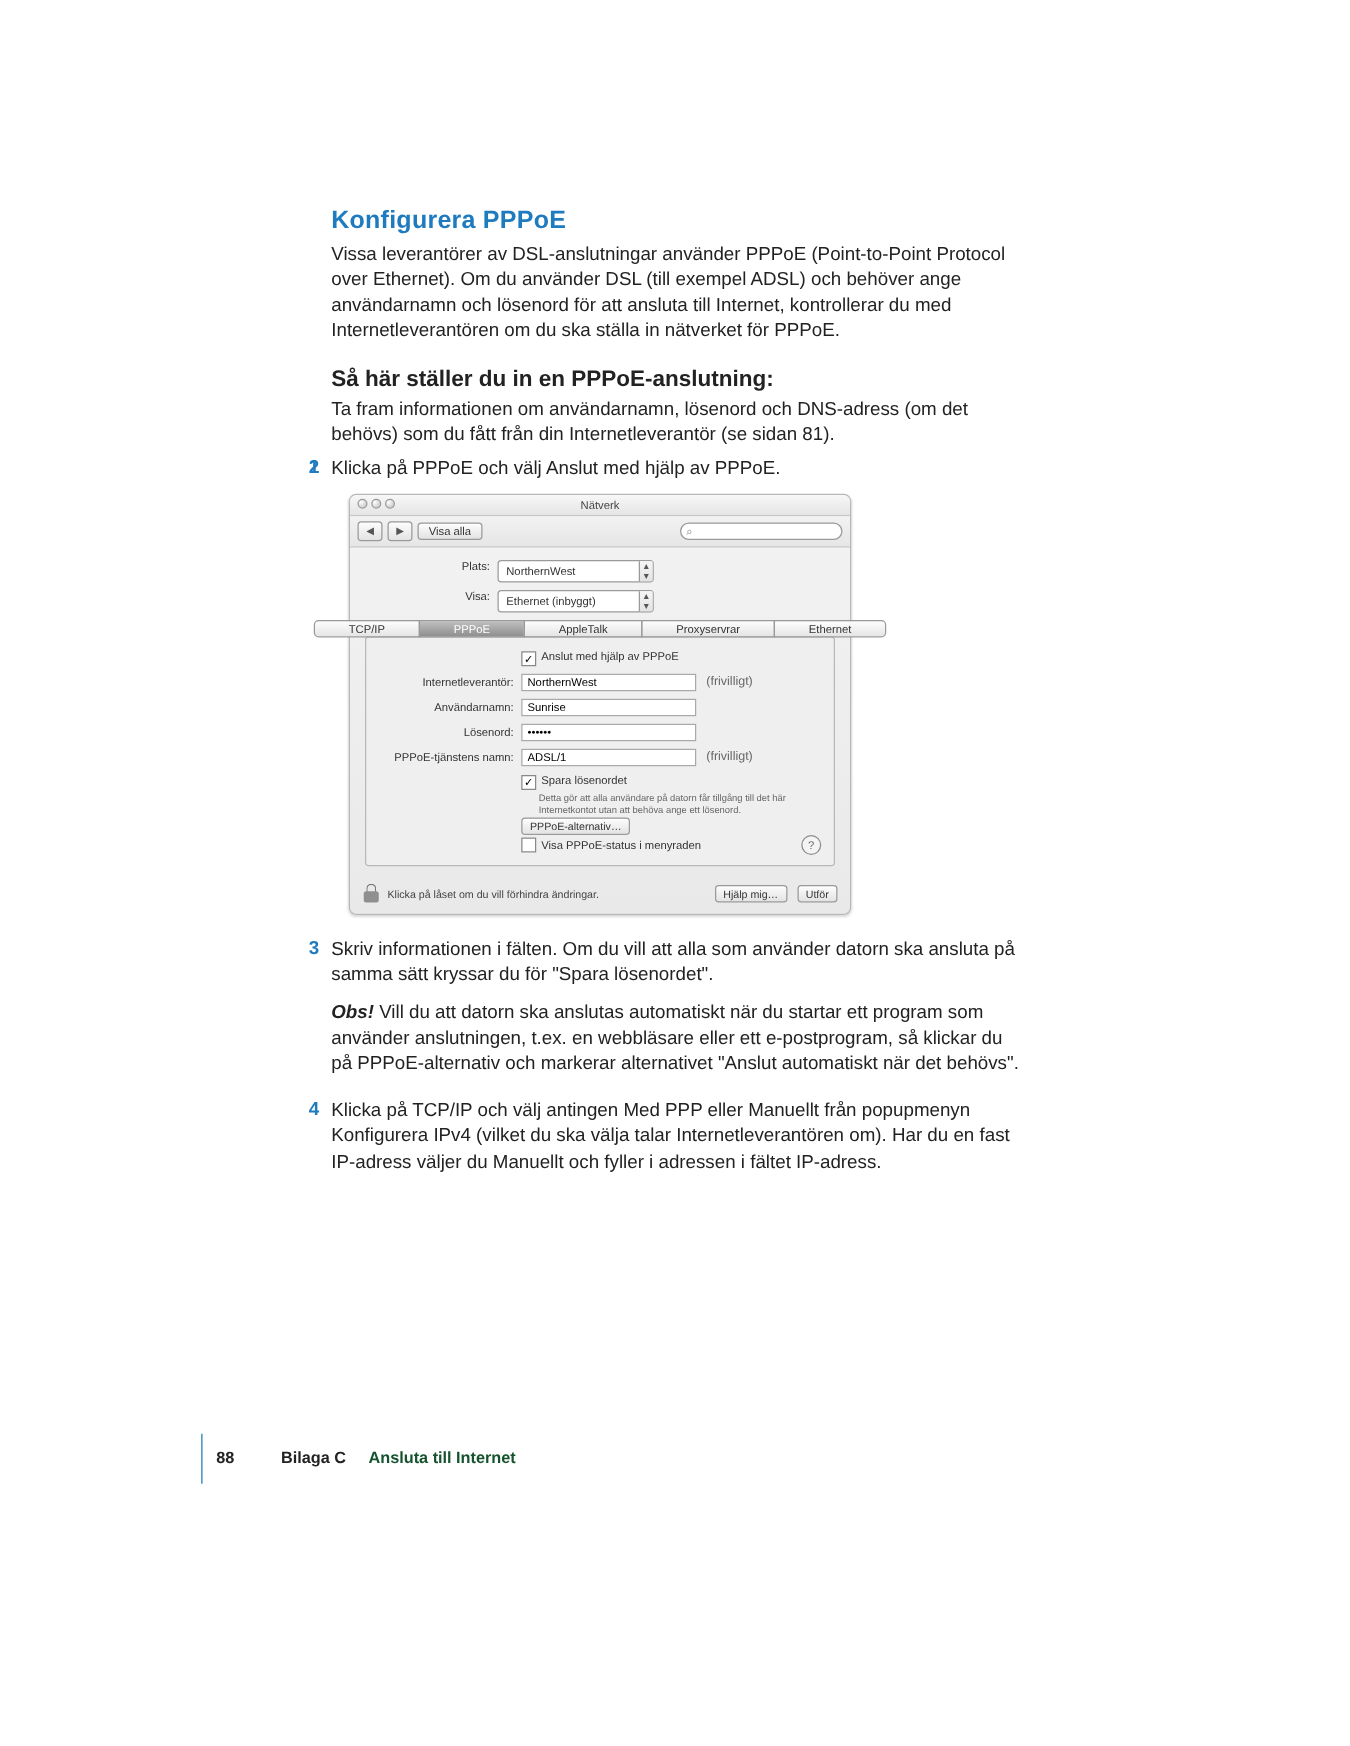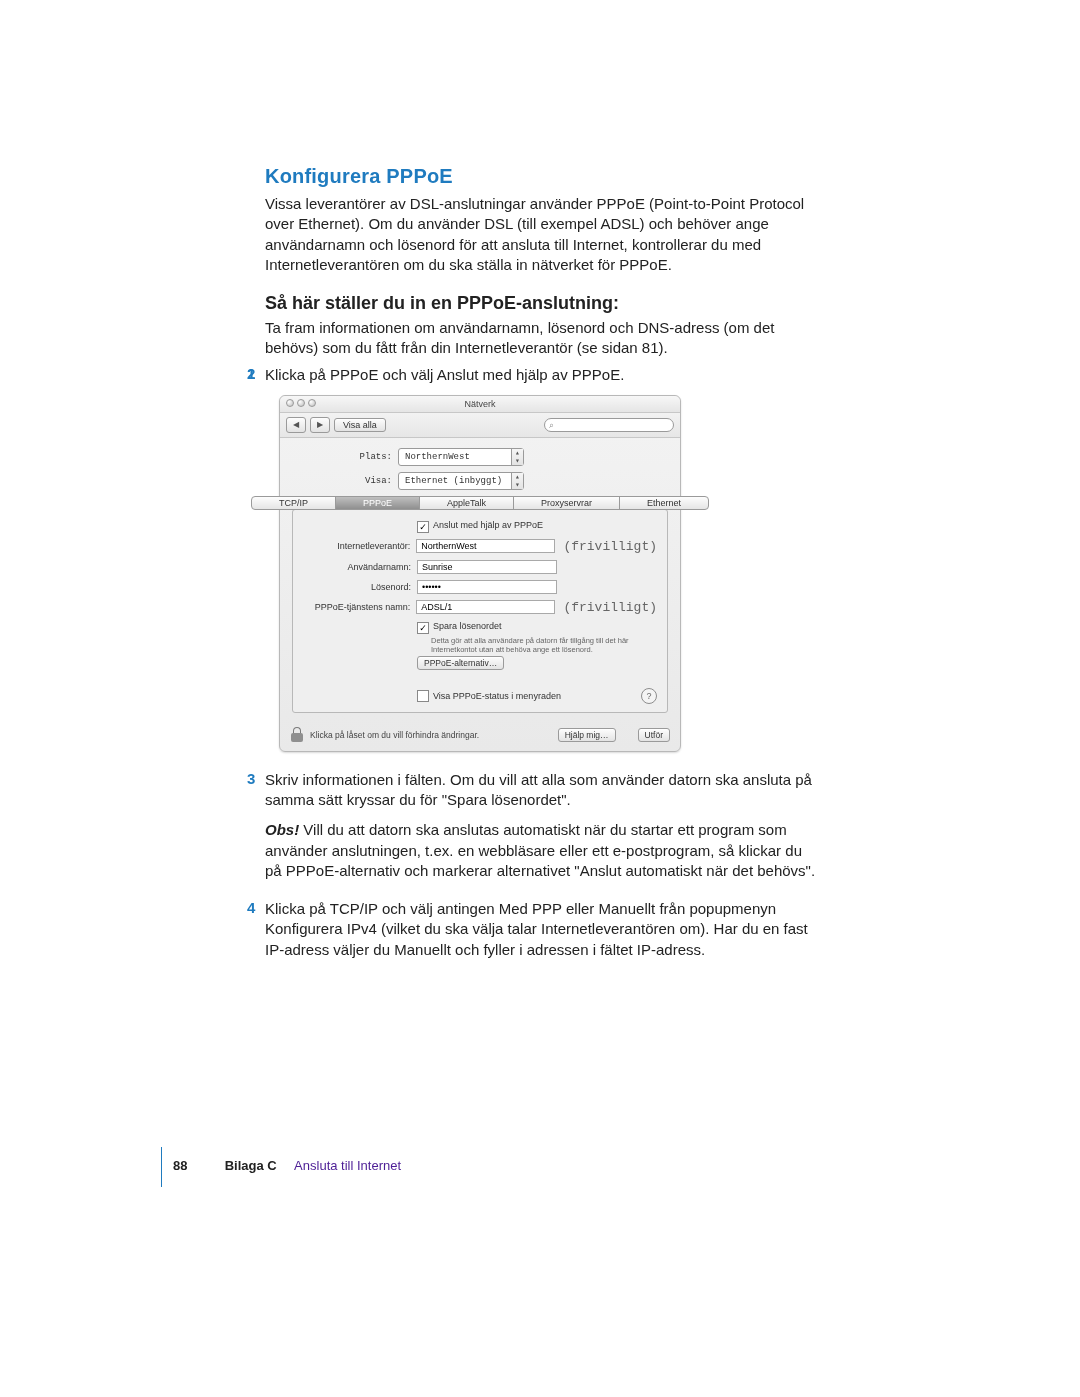--- a/index.html
+++ b/index.html
@@ -109,21 +109,21 @@
   .search-wrap { margin-left: auto; position: relative; }
   .search {
     width: 130px; height: 14px; border: 1px solid #9a9a9a; border-radius: 8px;
     background: #fff; padding-left: 16px; box-sizing: border-box;
   }
   .search-glass {
     position: absolute; left: 5px; top: 2px; font-size: 9px; color: #888;
   }
   .ss-body { padding: 10px 12px 8px 12px; }
   .form-row {
-    display: flex; align-items: center; margin-bottom: 6px; font-family: Liberation Mono, monospace;
+    display: flex; margin-bottom: 6px;
   }
   .form-label {
     width: 100px; text-align: right; padding-right: 6px; font-size: 9px; color: #333;
   }
   .select-box {
     flex: 0 0 auto;
     display: flex; align-items: center;
     border: 1px solid #9a9a9a; border-radius: 3px; background: #fff;
   }
   .select-box .sel-text { padding: 1px 6px; min-width: 100px; font-size: 9px; }
@@ -158,21 +158,21 @@
     display: flex; align-items: center; margin-bottom: 6px;
   }
   .inner-label {
     width: 108px; text-align: right; padding-right: 6px; font-size: 9px;
   }
   .txt {
     border: 1px solid #a9a9a9; background: #fff; height: 14px;
     padding: 0 4px; font-size: 9px; box-sizing: border-box;
     width: 140px; border-radius: 0;
   }
-  .hint { font-size: 13px; color: #666; margin-left: 8px; font-family: Liberation Mono, monospace; }
+  .hint { font-size: 10px; color: #666; margin-left: 8px; }
   .chk-row {
     display: flex; align-items: flex-start; margin-left: 114px; margin-bottom: 2px;
   }
   .chk {
     width: 10px; height: 10px; border: 1px solid #888; margin: 1px 4px 0 0;
     flex: 0 0 auto; display: inline-flex; align-items: center; justify-content: center;
     font-size: 9px; background: #fff;
     color: #000;
   }
   .smallnote {
@@ -214,21 +214,21 @@
   }
   .page-footer {
     position: absolute;
     left: 173px;
     top: 1158px;
     font-size: 13px;
   }
   .pf-num { font-weight: 700; }
   .pf-sep { display: inline-block; width: 30px; }
   .pf-b { font-weight: 700; }
-  .pf-title { color: #4c1d95; }
+  .pf-title { color: #14532d; font-weight: bold; }
 </style>
 </head>
 <body>
 
 <div class="page">
   <div class="content">
 
     <h2 class="section-title">Konfigurera PPPoE</h2>
 
     <p class="para">Vissa leverantörer av DSL-anslutningar använder PPPoE (Point-to-Point Protocol over Ethernet). Om du använder DSL (till exempel ADSL) och behöver ange användarnamn och lösenord för att ansluta till Internet, kontrollerar du med Internetleverantören om du ska ställa in nätverket för PPPoE.</p>
@@ -319,36 +319,36 @@
             <input class="txt" value="ADSL/1" style="">
             <span class="hint">(frivilligt)</span>
           </div>
 
           <div class="chk-row">
             <span class="chk">✓</span>
             <span>Spara lösenordet</span>
           </div>
           <div class="smallnote">Detta gör att alla användare på datorn får tillgång till det här Internetkontot utan att behöva ange ett lösenord.</div>
 
-          <div style="margin-left:114px; margin-bottom:20px">
+          <div style="margin-left:114px; margin-bottom:2px">
             <span class="pill-btn small">PPPoE-alternativ…</span>
           </div>
 
           <div class="panel-bottom-row">
             <span class="chk" style="background:#fff"></span>
             <span>Visa PPPoE-status i menyraden</span>
             <span class="help-circle">?</span>
           </div>
         </div>
       </div>
 
       <div class="ss-footer">
         <span class="lock-icon"></span>
         <span class="footer-text">Klicka på låset om du vill förhindra ändringar.</span>
-        <span style="margin-left:auto; display:flex; gap:22px">
+        <span style="margin-left:auto; display:flex; gap:8px">
           <span class="pill-btn small">Hjälp mig…</span>
           <span class="pill-btn small">Utför</span>
         </span>
       </div>
     </div>
 
     <div class="step" style="margin-top:4px">
       <span class="step-num">3</span>
       <span class="step-text">Skriv informationen i fälten. Om du vill att alla som använder datorn ska ansluta på samma sätt kryssar du för "Spara lösenordet".</span>
     </div>

